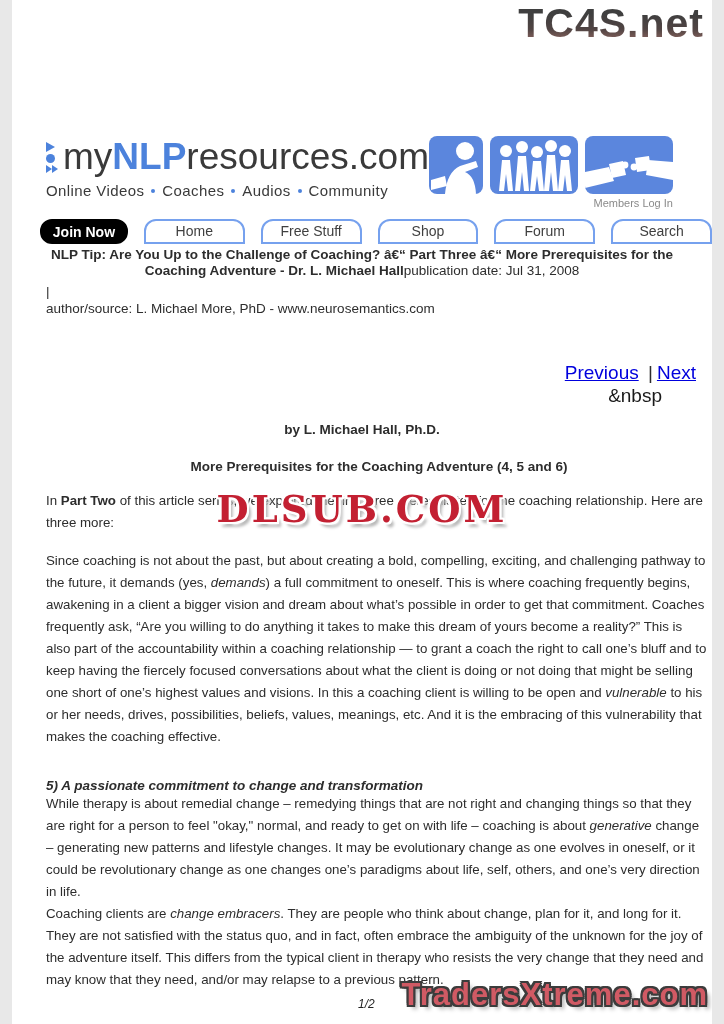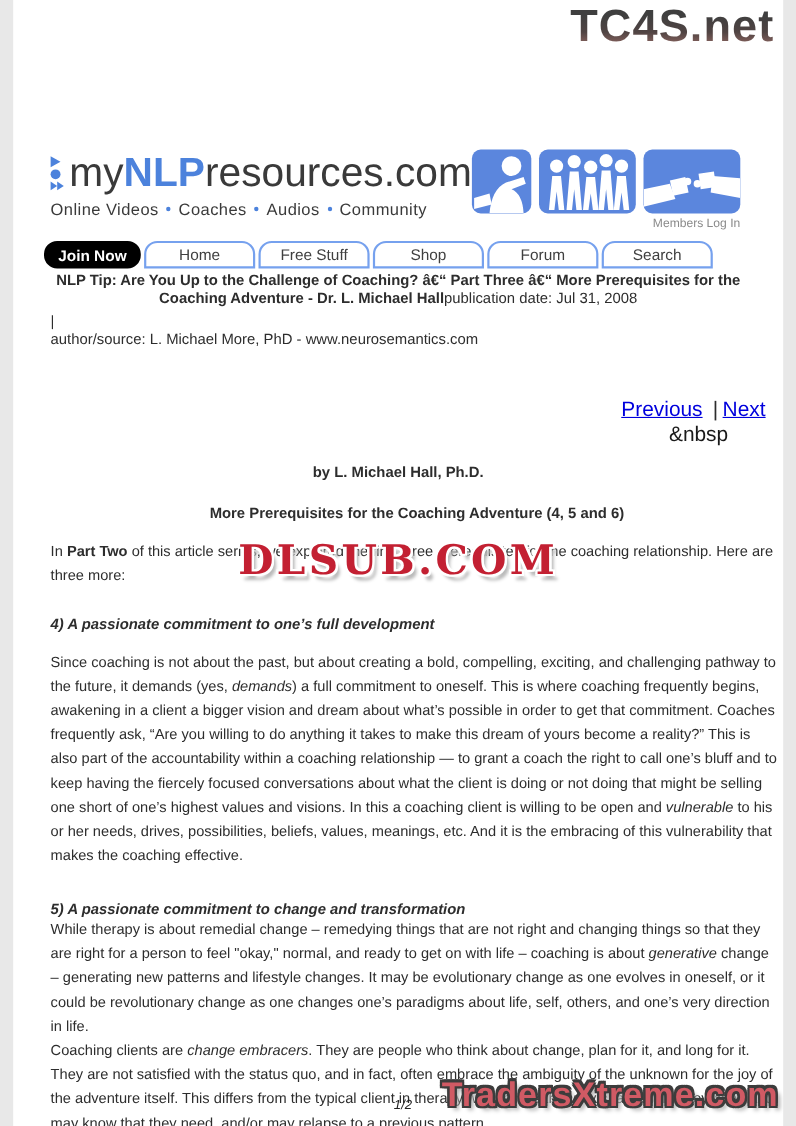--- a/index.html
+++ b/index.html
@@ -27,21 +27,21 @@
   .logo-text { font-size:37px; color:#3a3a3a; letter-spacing:0; }
   .logo-text .nlp { color:#4c82dc; font-weight:bold; }
   .tagline { margin-top:4px; font-size:15px; color:#3a3a3a; letter-spacing:.4px; }
   .dot-sep { display:inline-block; width:4px; height:4px; background:#4c82dc; border-radius:50%; margin:0 7px; vertical-align:3px; }
   .tiles-col { display:flex; flex-direction:column; align-items:flex-end; }
   .tiles { display:flex; gap:7px; }
   .tile { background:#5b86dd; border-radius:8px; height:58px; overflow:hidden; }
   .tile svg { display:block; }
   .members { margin-top:3px; font-size:11px; color:#8a8a8a; cursor:pointer; }
   
-  .nav { display:flex; gap:3px; margin:10px 0 0 28px; align-items:center; }
+  .nav { display:flex; gap:16px; margin:10px 0 0 28px; align-items:center; }
   .tab {
     width:101px; height:25px; line-height:21px; text-align:center; font-size:14px; color:#3f3f3f;
     border:2px solid #76a1ee; border-radius:12px 12px 0 0; background:#fff; cursor:pointer;
   }
   .tab-active {
     width:88px; background:#000; color:#fff; font-weight:bold;
     border-color:#000; border-radius:12px; line-height:22px;
   }
   
   .title-block { margin:3px auto 0; width:664px; text-align:center; font-size:13.5px; line-height:16px; }
@@ -172,21 +172,20 @@
     <span class="psep">|</span><span class="plink">Next</span>
     <div class="nbsp">&amp;nbsp</div>
   </div>
 
   <div class="byline">by L. Michael Hall, Ph.D.</div>
 
   <div class="h1">More Prerequisites for the Coaching Adventure (4, 5 and 6)</div>
 
   <p class="para"><span>In </span><b>Part Two</b><span> of this article series, we explored the first three prerequisites for the coaching relationship. Here are three more:</span></p>
 
-  <div class="sec-h">4) A passionate commitment to one’s full development</div>
   <p class="para"><span>Since coaching is not about the past, but about creating a bold, compelling, exciting, and challenging pathway to the future, it demands (yes, </span><i>demands</i><span>) a full commitment to oneself. This is where coaching frequently begins, awakening in a client a bigger vision and dream about what’s possible in order to get that commitment. Coaches frequently ask, “Are you willing to do anything it takes to make this dream of yours become a reality?” This is also part of the accountability within a coaching relationship — to grant a coach the right to call one’s bluff and to keep having the fiercely focused conversations about what the client is doing or not doing that might be selling one short of one’s highest values and visions. In this a coaching client is willing to be open and </span><i>vulnerable</i><span> to his or her needs, drives, possibilities, beliefs, values, meanings, etc. And it is the embracing of this vulnerability that makes the coaching effective.</span></p>
 
   <div class="sec-h sec5">5) A passionate commitment to change and transformation</div>
   <p class="para tight"><span>While therapy is about remedial change – remedying things that are not right and changing things so that they are right for a person to feel "okay," normal, and ready to get on with life – coaching is about </span><i>generative</i><span> change – generating new patterns and lifestyle changes. It may be evolutionary change as one evolves in oneself, or it could be revolutionary change as one changes one’s paradigms about life, self, others, and one’s very direction in life.</span></p>
   <p class="para tight"><span>Coaching clients are </span><i>change embracers</i><span>. They are people who think about change, plan for it, and long for it. They are not satisfied with the status quo, and in fact, often embrace the ambiguity of the unknown for the joy of the adventure itself. This differs from the typical client in therapy who resists the very change that they need and may know that they need, and/or may relapse to a previous pattern.</span></p>
 
   <div class="dlsub">DLSUB.COM</div>
   <div class="pagenum">1/2</div>
   <div class="traders">TradersXtreme.com</div>
 

